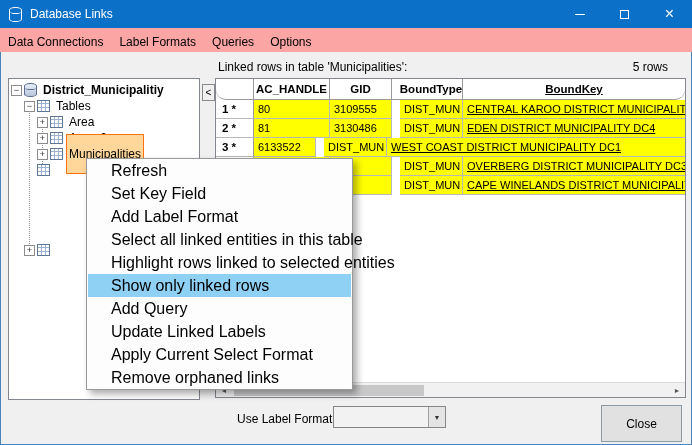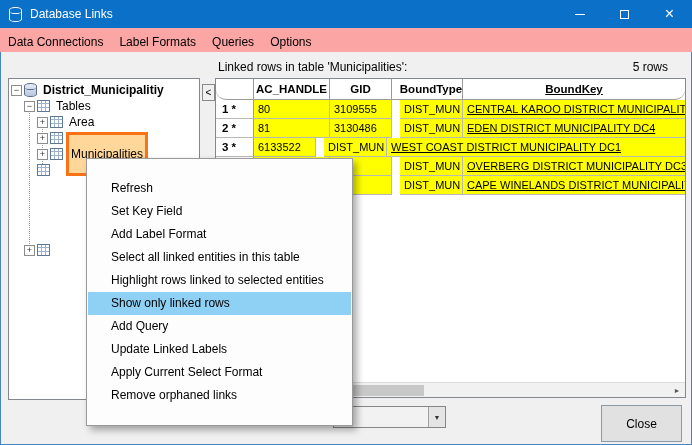--- a/index.html
+++ b/index.html
@@ -45,21 +45,21 @@
   .table-icon { width:13px; height:12px; border:1px solid #5f7796; background-color:#fff;
     background-image:
       repeating-linear-gradient(90deg, transparent 0 3px, #9db2cc 3px 4px),
       repeating-linear-gradient(0deg, transparent 0 3px, #9db2cc 3px 4px); }
   .db-icon { width:13px; height:14px; border:1px solid #5a6b8c; border-radius:6px/3px;
     background:linear-gradient(#e8eefa,#b6c4dc); }
   .db-icon::before { content:""; position:absolute; left:0; right:0; top:2px; height:3px;
     border-bottom:1px solid #5a6b8c; border-radius:50%; }
   .tlabel { padding:0 3px; white-space:nowrap; }
   .tlabel.bold { font-weight:bold; }
-  .tlabel.selected { background:var(--tree-selection,#ffd79b); border:3px solid #f97316; padding:12px 2px; }
+  .tlabel.selected { background:var(--tree-selection,#ffd79b); border:1px solid #f97316; padding:12px 2px; }
   .tree-line { position:absolute; width:0; border-left:1px dotted #9a9a9a; z-index:0; }
 
   .splitter-btn { position:absolute; left:202px; top:84px; width:13px; height:17px;
     background:#f0f0f0; border:1px solid #8a8a8a; font-size:10px; line-height:15px; text-align:center; }
 
   
   .grid-panel { position:absolute; left:215px; top:78px; width:471px; height:320px;
     background:#fff; border:1px solid #828790; overflow:hidden; }
   .grid-header { display:flex; height:21px; border-bottom:1px solid #9a9a9a;
     font-weight:bold; font-size:11.5px;border-radius:10px; }
@@ -77,21 +77,21 @@
   .hscroll { position:absolute; left:0; right:0; bottom:0; height:15px;
     background:#f1f1f1; display:flex; align-items:center; z-index:2; border-top:1px solid #dcdcdc; }
   .hs-arrow { width:16px; height:15px; display:flex; align-items:center;
     justify-content:center; font-size:7px; color:#555; }
   .hs-track { flex:1; position:relative; height:15px; }
   .hs-thumb { position:absolute; left:2px; top:2px; height:11px; width:190px; background:#c8c8c8; }
 
   
   .context-menu { position:absolute; left:86px; top:158px; width:267px;
     background:#fdfdfd; border:1px solid #999; box-shadow:4px 4px 7px rgba(0,0,0,0.33);
-    padding:18px 1px; z-index:10; font-size:12px; }
+    padding:0 1px; z-index:10; font-size:16px; }
   .menu-item { height:23px; line-height:23px; padding-left:23px; white-space:nowrap; }
   .menu-item.hl { background:var(--menu-highlight,#8fd0f5); }
 
   
   .combo { position:absolute; left:333px; top:406px; width:113px; height:22px;
     background:#f2f2f2; border:1px solid #868686; display:flex; }
   .combo-value { flex:1; font-size:12px; padding:3px 4px; overflow:hidden; }
   .combo-btn { width:17px; border-left:1px solid #a0a0a0; background:#e4e4e4;
     display:flex; align-items:center; justify-content:center; font-size:7px; color:#333; }
   .close-btn { position:absolute; left:601px; top:405px; width:81px; height:37px;

